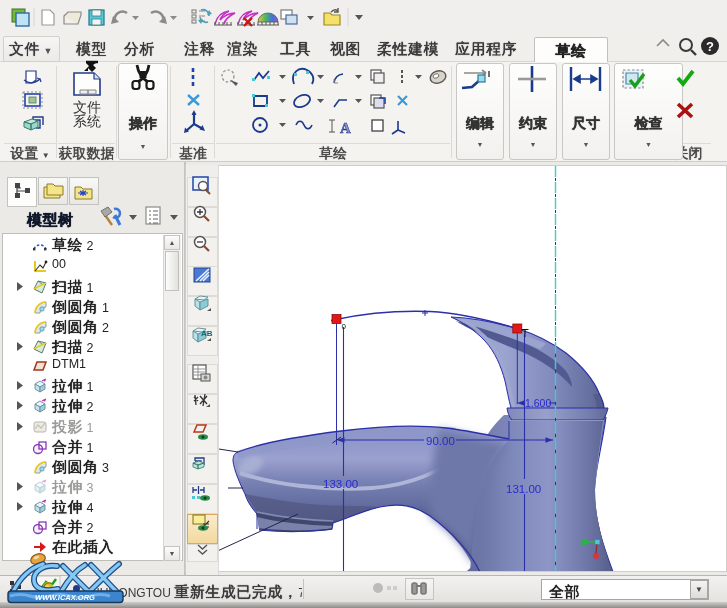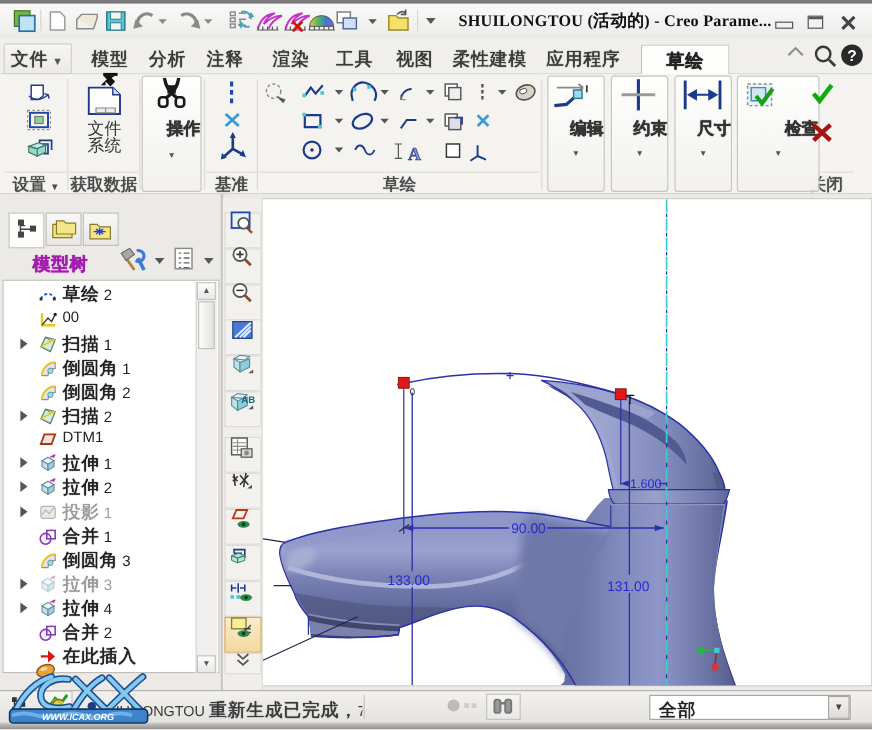--- a/index.html
+++ b/index.html
@@ -10,21 +10,21 @@
 .winbtn{position:absolute;top:11px;color:#444;}
 
 #tabrow{position:absolute;left:0;top:32px;width:727px;height:30px;background:#f0efec;border-bottom:1px solid #d8d6d3;box-sizing:border-box;}
 .tab{position:absolute;top:8px;font-size:12.5px;color:#3a3a3a;white-space:nowrap;}
 #activetab{position:absolute;left:534px;top:5px;width:74px;height:25px;background:#fdfdfc;border:1px solid #c2c0bd;border-bottom:none;border-radius:2px 2px 0 0;box-sizing:border-box;text-align:center;font-size:12.5px;font-weight:bold;color:#222;padding-top:4px;}
 
 #ribbon{position:absolute;left:0;top:62px;width:727px;height:100px;background:#f4f3f0;border-bottom:1px solid #cfcdc9;box-sizing:border-box;}
 .glabel{position:absolute;top:81px;height:18px;font-size:12px;color:#4a4a4a;text-align:center;line-height:18px;border-top:1px solid #dddbd7;}
 .gsep{position:absolute;top:4px;width:1px;height:92px;background:#dcdad6;}
 .panel{position:absolute;top:1px;height:97px;background:linear-gradient(#fefefd,#f2f1ee);border:1px solid #c9c7c3;border-radius:3px;box-sizing:border-box;text-align:center;}
-.panel .ptxt{font-size:12px;font-weight:bold;color:#333;margin-top:2px;text-align:right;}
+.panel .ptxt{font-size:12px;font-weight:bold;color:#333;margin-top:18px;}
 .dna{color:#555;font-size:7px;}
 
 #content{position:absolute;left:0;top:162px;width:727px;height:413px;background:#eceae7;}
 
 #treetabs{position:absolute;left:7px;top:15px;height:28px;}
 .ttab{position:absolute;top:0;width:30px;height:28px;border:1px solid #c4c2bf;background:linear-gradient(#f8f8f7,#e8e7e4);box-sizing:border-box;}
 #treehead{position:absolute;left:2px;top:43px;width:180px;height:28px;}
 #treebox{position:absolute;left:2px;top:71px;width:181px;height:328px;background:#fff;border:1px solid #c0beba;box-sizing:border-box;}
 #treesplit{position:absolute;left:184px;top:0px;width:2px;height:413px;background:#c6c4c0;}
 .trow{position:absolute;left:0;height:20px;font-size:12.5px;color:#222;white-space:nowrap;}
@@ -41,36 +41,27 @@
 #canvas{position:absolute;left:185px;top:3px;width:542px;height:407px;background:#ffffff;border:1px solid #d0cecb;box-sizing:border-box;}
 
 #status{position:absolute;left:0;top:575px;width:727px;height:27px;background:linear-gradient(#f2f1ef,#e5e3e0);border-top:1px solid #b8b6b2;box-sizing:border-box;}
 #bottomedge{position:absolute;left:0;top:602px;width:727px;height:6px;background:linear-gradient(#cfcdc9,#8f8d89);}
 #statustext{position:absolute;left:83px;top:7px;font-size:12px;color:#3a3a3a;white-space:nowrap;width:219px;overflow:hidden;}
 #combo{position:absolute;left:541px;top:3px;width:168px;height:21px;background:#fff;border:1px solid #a8a6a2;box-sizing:border-box;font-size:12px;color:#222;padding:3px 0 0 7px;}
 </style></head>
 <body>
 <div id="win">
 
-<div id="titlebar">
-  <div id="qat" class="abs" style="left:0;top:0;width:380px;height:29px;"></div>
-  <div id="title">SHUILONGTOU (<span style="font-family:'Liberation Sans',sans-serif;font-size:14px;">活动的</span>) - Creo Parame...</div>
-  <div class="winbtn" style="left:646px;top:15px;width:13px;height:4px;border:1.5px solid #555;"></div>
-  <div class="winbtn" style="left:673px;top:10px;width:11px;height:9px;border:1.5px solid #555;box-shadow:inset 0 2px #555;"></div>
-  <svg class="winbtn" style="left:700px;top:9px;" width="14" height="14" viewBox="0 0 14 14">
-        <path d="M 2,2 L 12,12 M 12,2 L 2,12" stroke="#444" stroke-width="2.6"></path>
-      </svg>
-</div>
 
 <div id="tabrow">
   <div style="position:absolute;left:3px;top:4px;width:57px;height:26px;border:1px solid #d2d0cc;border-radius:2px;background:linear-gradient(#f6f5f3,#ebeae7);box-sizing:border-box;"></div>
       <div class="tab" style="left:9px;font-weight:normal;"><span class="ck">文件</span> <span style="font-size:9px;color:#555;">▼</span></div>
   <div class="tab" style="left:76px;"><span class="ck">模型</span></div>
   <div class="tab" style="left:124px;"><span class="ck">分析</span></div>
-  <div class="tab" style="left:172px;"><span class="ck">注释</span></div>
+  <div class="tab" style="left:184px;"><span class="ck">注释</span></div>
   <div class="tab" style="left:227px;"><span class="ck">渲染</span></div>
   <div class="tab" style="left:280px;"><span class="ck">工具</span></div>
   <div class="tab" style="left:330px;"><span class="ck">视图</span></div>
   <div class="tab" style="left:377px;"><span class="ck">柔性建模</span></div>
   <div class="tab" style="left:455px;"><span class="ck">应用程序</span></div>
   <div id="activetab"><span class="ck">草绘</span></div>
 
 </div>
 
 <div id="ribbon">
@@ -116,21 +107,21 @@
 </div>
 
 <div id="content">
 
   <div id="treetabs">
     <div class="ttab" style="left:0;background:#fdfdfc;height:30px;"></div>
     <div class="ttab" style="left:31px;"></div>
     <div class="ttab" style="left:62px;"></div>
   </div>
   <div id="treehead">
-    <div style="position:absolute;left:25px;top:6px;font-size:12.5px;font-weight:bold;color:#a21caf;"><span class="ck" style="font-weight:bold;">模型树</span></div>
+    <div style="position:absolute;left:25px;top:6px;font-size:12.5px;font-weight:bold;color:#0f172a;"><span class="ck" style="font-weight:bold;">模型树</span></div>
   </div>
   <div id="treebox">
     <div id="treerows" style="position:absolute;left:0;top:0;width:162px;height:326px;overflow:hidden;padding-left:12px;">
       <div class="trow" style="left:49px;top:2px;"><span class="ck">草绘</span> 2</div>
       <div class="trow" style="left:49px;top:23px;">00</div>
       <div class="trow" style="left:49px;top:44px;"><span class="ck">扫描</span> 1</div>
       <div class="trow" style="left:49px;top:64px;"><span class="ck">倒圆角</span> 1</div>
       <div class="trow" style="left:49px;top:84px;"><span class="ck">倒圆角</span> 2</div>
       <div class="trow" style="left:49px;top:104px;"><span class="ck">扫描</span> 2</div>
       <div class="trow" style="left:49px;top:123px;">DTM1</div>

